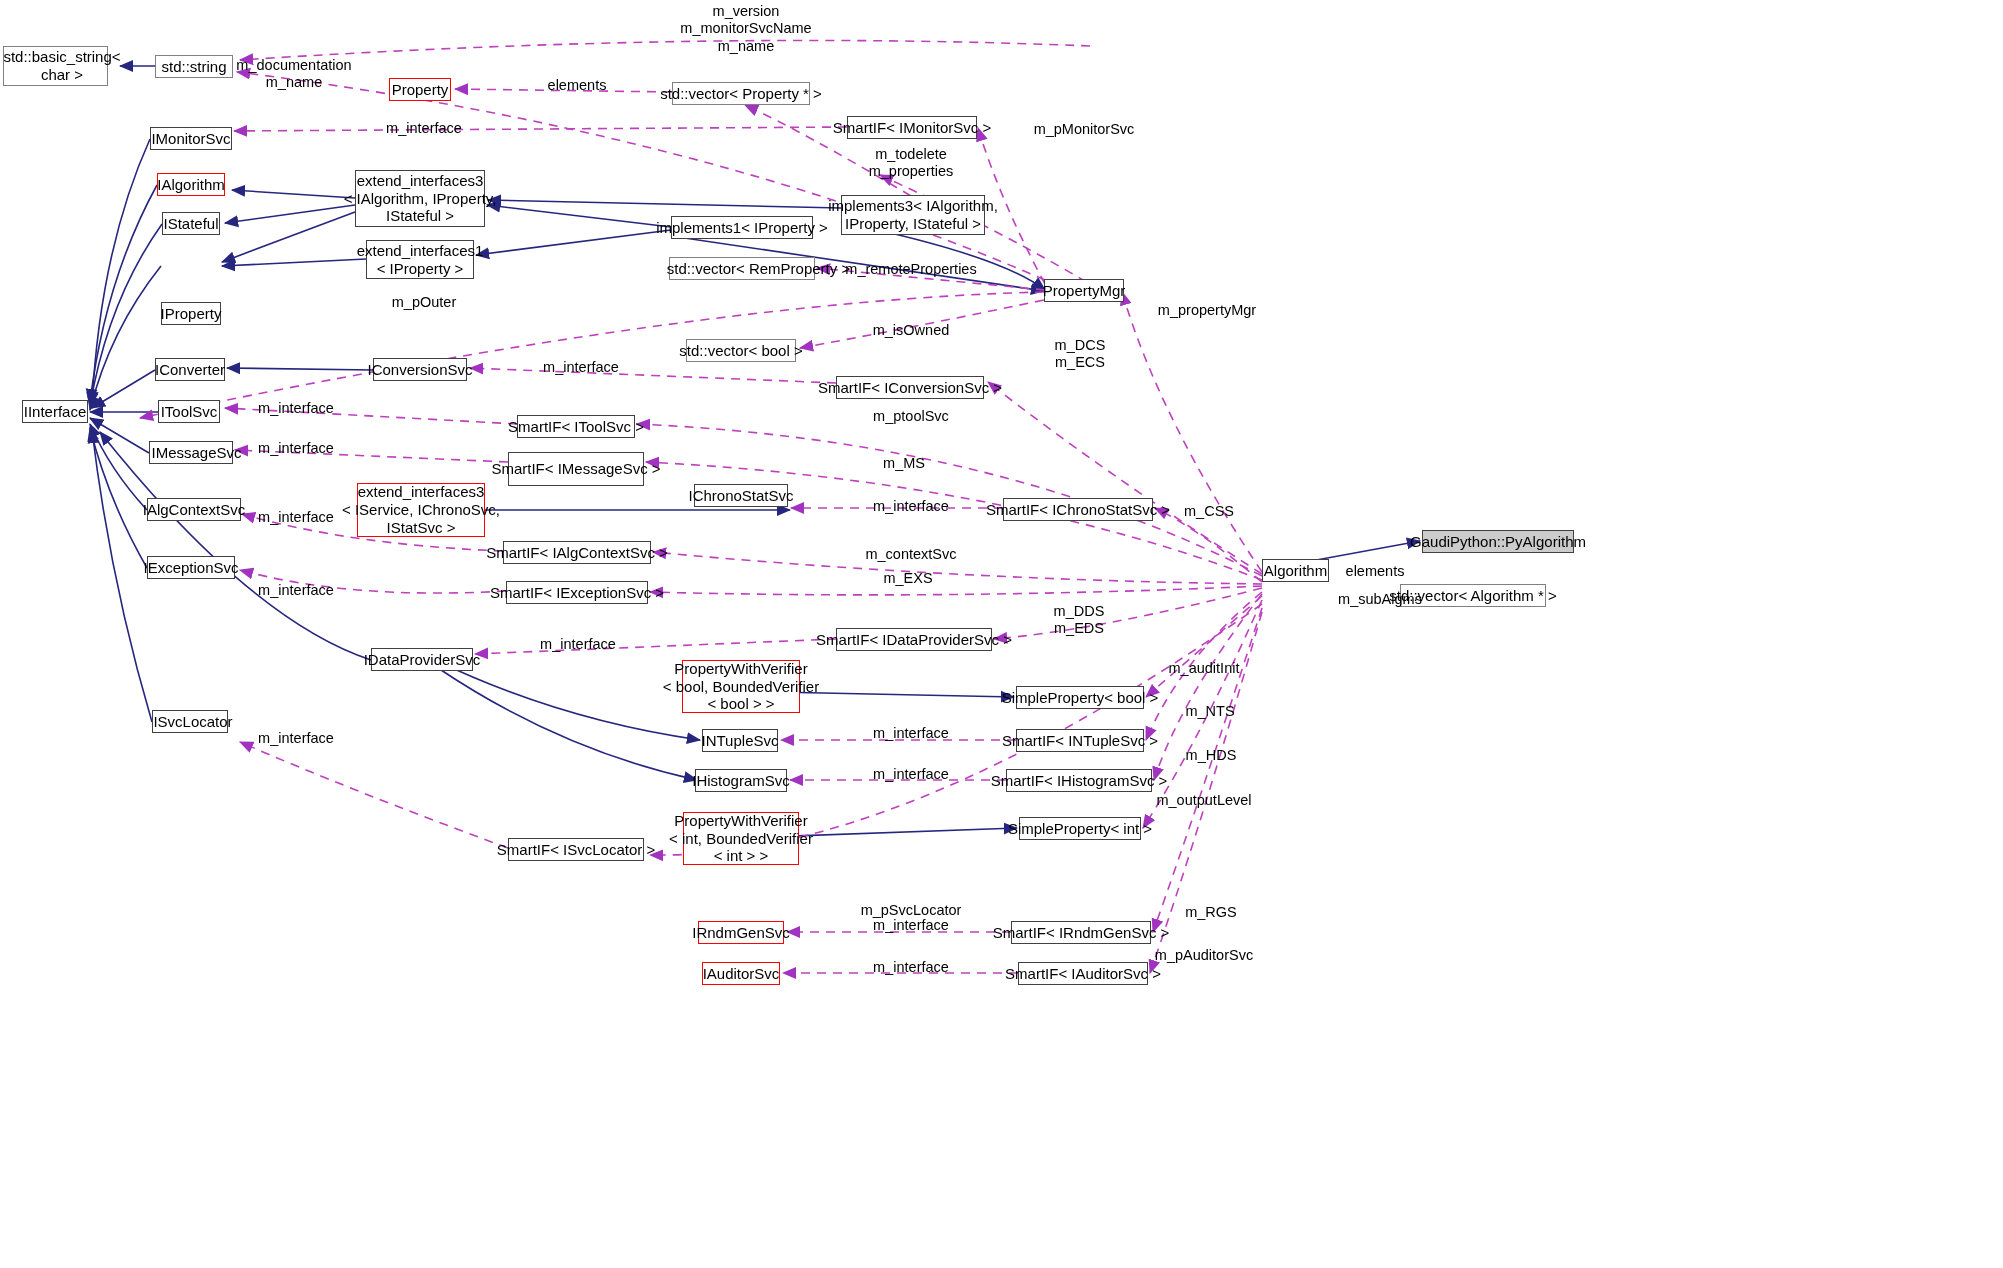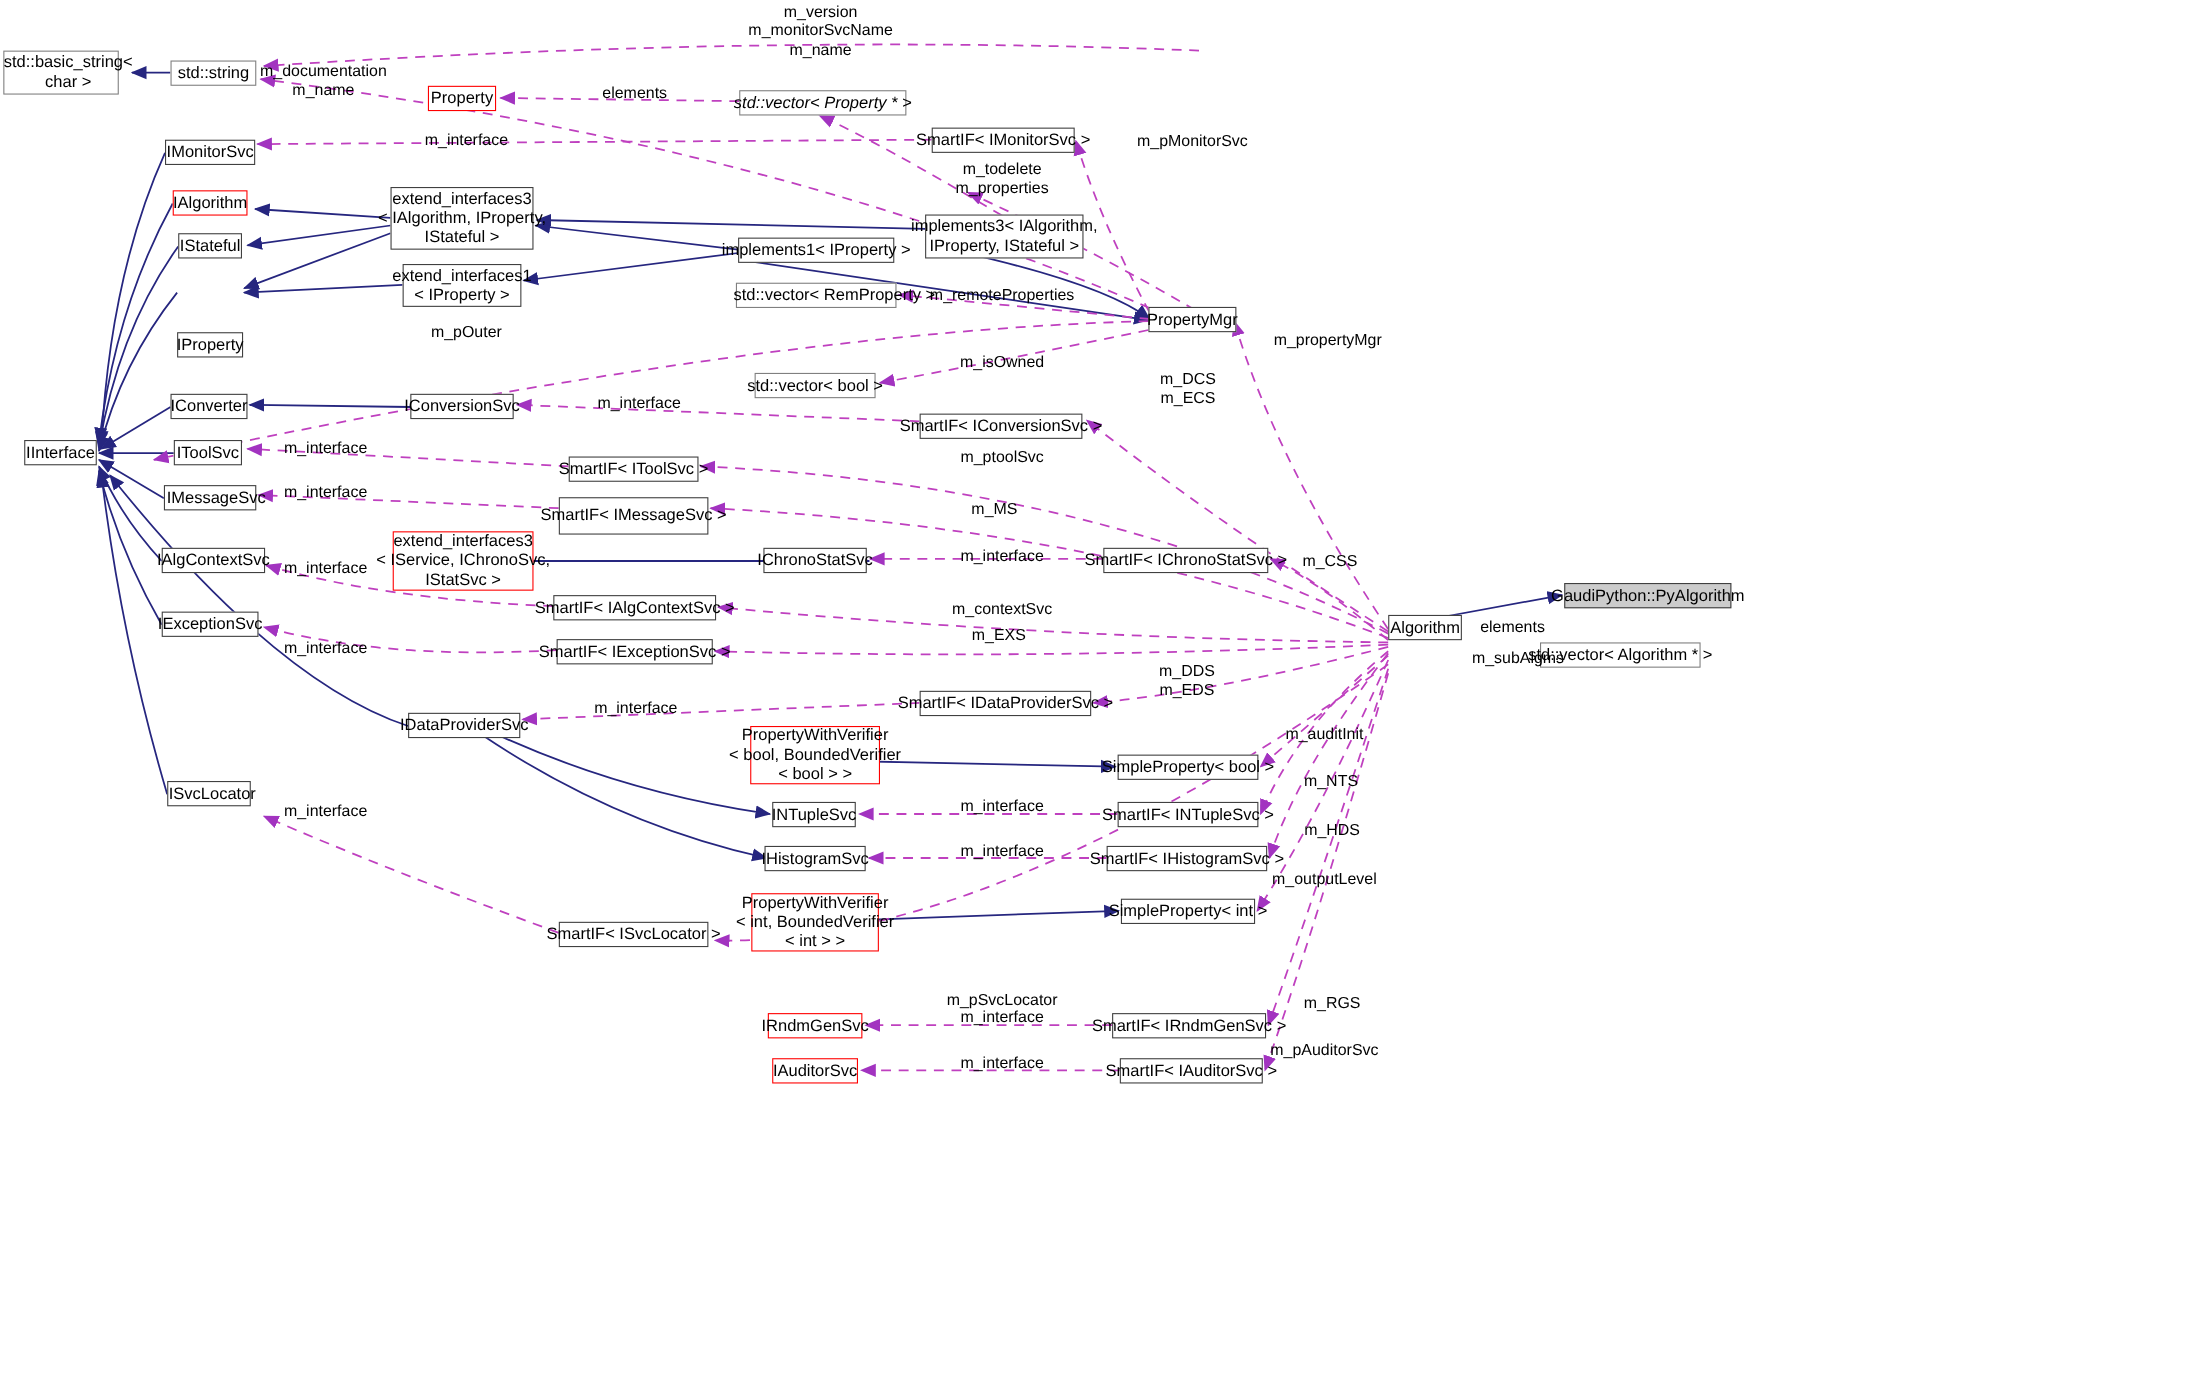--- a/index.html
+++ b/index.html
@@ -99,21 +99,21 @@
       <path d="M1018,973 L783,973"></path>
       <path d="M1262,612 Q1200,830 1150,973"></path>
     </g>
   </svg>
 
   <div id="nodes">
       <div class="node" style="left: 3px; top: 46px; width: 105px; height: 40px; padding-left: 18px;">std::basic_string&lt;
 char &gt;</div>
       <div class="node" style="left: 155px; top: 55px; width: 78px; height: 23px;">std::string</div>
       <div class="node red" style="left: 389px; top: 78px; width: 62px; height: 23px;">Property</div>
-      <div class="node" style="left: 672px; top: 82px; width: 152px; height: 23px; font-style: italic;">std::vector&lt; Property * &gt;</div>
+      <div class="node" style="left: 672px; top: 82px; width: 138px; height: 23px;">std::vector&lt; Property * &gt;</div>
       <div class="node dark" style="left: 150px; top: 127px; width: 82px; height: 23px;">IMonitorSvc</div>
       <div class="node dark" style="left: 847px; top: 116px; width: 130px; height: 23px;">SmartIF&lt; IMonitorSvc &gt;</div>
       <div class="node red" style="left: 157px; top: 173px; width: 68px; height: 23px;">IAlgorithm</div>
       <div class="node dark" style="left: 355px; top: 170px; width: 130px; height: 57px;">extend_interfaces3
 &lt; IAlgorithm, IProperty,
 IStateful &gt;</div>
       <div class="node dark" style="left: 841px; top: 195px; width: 144px; height: 40px;">implements3&lt; IAlgorithm,
 IProperty, IStateful &gt;</div>
       <div class="node dark" style="left: 162px; top: 212px; width: 58px; height: 23px;">IStateful</div>
       <div class="node dark" style="left: 671px; top: 216px; width: 142px; height: 23px;">implements1&lt; IProperty &gt;</div>
@@ -127,21 +127,21 @@
       <div class="node dark" style="left: 373px; top: 358px; width: 94px; height: 23px;">IConversionSvc</div>
       <div class="node dark" style="left: 836px; top: 376px; width: 148px; height: 23px;">SmartIF&lt; IConversionSvc &gt;</div>
       <div class="node dark" style="left: 22px; top: 400px; width: 66px; height: 23px;">IInterface</div>
       <div class="node dark" style="left: 158px; top: 400px; width: 62px; height: 23px;">IToolSvc</div>
       <div class="node dark" style="left: 517px; top: 415px; width: 118px; height: 23px;">SmartIF&lt; IToolSvc &gt;</div>
       <div class="node dark" style="left: 149px; top: 441px; width: 84px; height: 23px; padding-left: 16px;">IMessageSvc</div>
       <div class="node dark" style="left: 508px; top: 452px; width: 136px; height: 34px;">SmartIF&lt; IMessageSvc &gt;</div>
       <div class="node red" style="left: 357px; top: 483px; width: 128px; height: 54px;">extend_interfaces3
 &lt; IService, IChronoSvc,
 IStatSvc &gt;</div>
-      <div class="node dark" style="left: 694px; top: 498px; width: 94px; height: 23px;">IChronoStatSvc</div>
+      <div class="node dark" style="left: 694px; top: 484px; width: 94px; height: 23px;">IChronoStatSvc</div>
       <div class="node dark" style="left: 1003px; top: 498px; width: 150px; height: 23px;">SmartIF&lt; IChronoStatSvc &gt;</div>
       <div class="node dark" style="left: 147px; top: 498px; width: 94px; height: 23px;">IAlgContextSvc</div>
       <div class="node dark" style="left: 503px; top: 541px; width: 148px; height: 23px;">SmartIF&lt; IAlgContextSvc &gt;</div>
       <div class="node current" style="left: 1422px; top: 530px; width: 152px; height: 23px;">GaudiPython::PyAlgorithm</div>
       <div class="node dark" style="left: 1262px; top: 559px; width: 67px; height: 23px;">Algorithm</div>
       <div class="node dark" style="left: 147px; top: 556px; width: 88px; height: 23px;">IExceptionSvc</div>
       <div class="node dark" style="left: 506px; top: 581px; width: 142px; height: 23px;">SmartIF&lt; IExceptionSvc &gt;</div>
       <div class="node" style="left: 1400px; top: 584px; width: 146px; height: 23px;">std::vector&lt; Algorithm * &gt;</div>
       <div class="node dark" style="left: 836px; top: 628px; width: 156px; height: 23px;">SmartIF&lt; IDataProviderSvc &gt;</div>
       <div class="node dark" style="left: 371px; top: 648px; width: 102px; height: 23px;">IDataProviderSvc</div>

